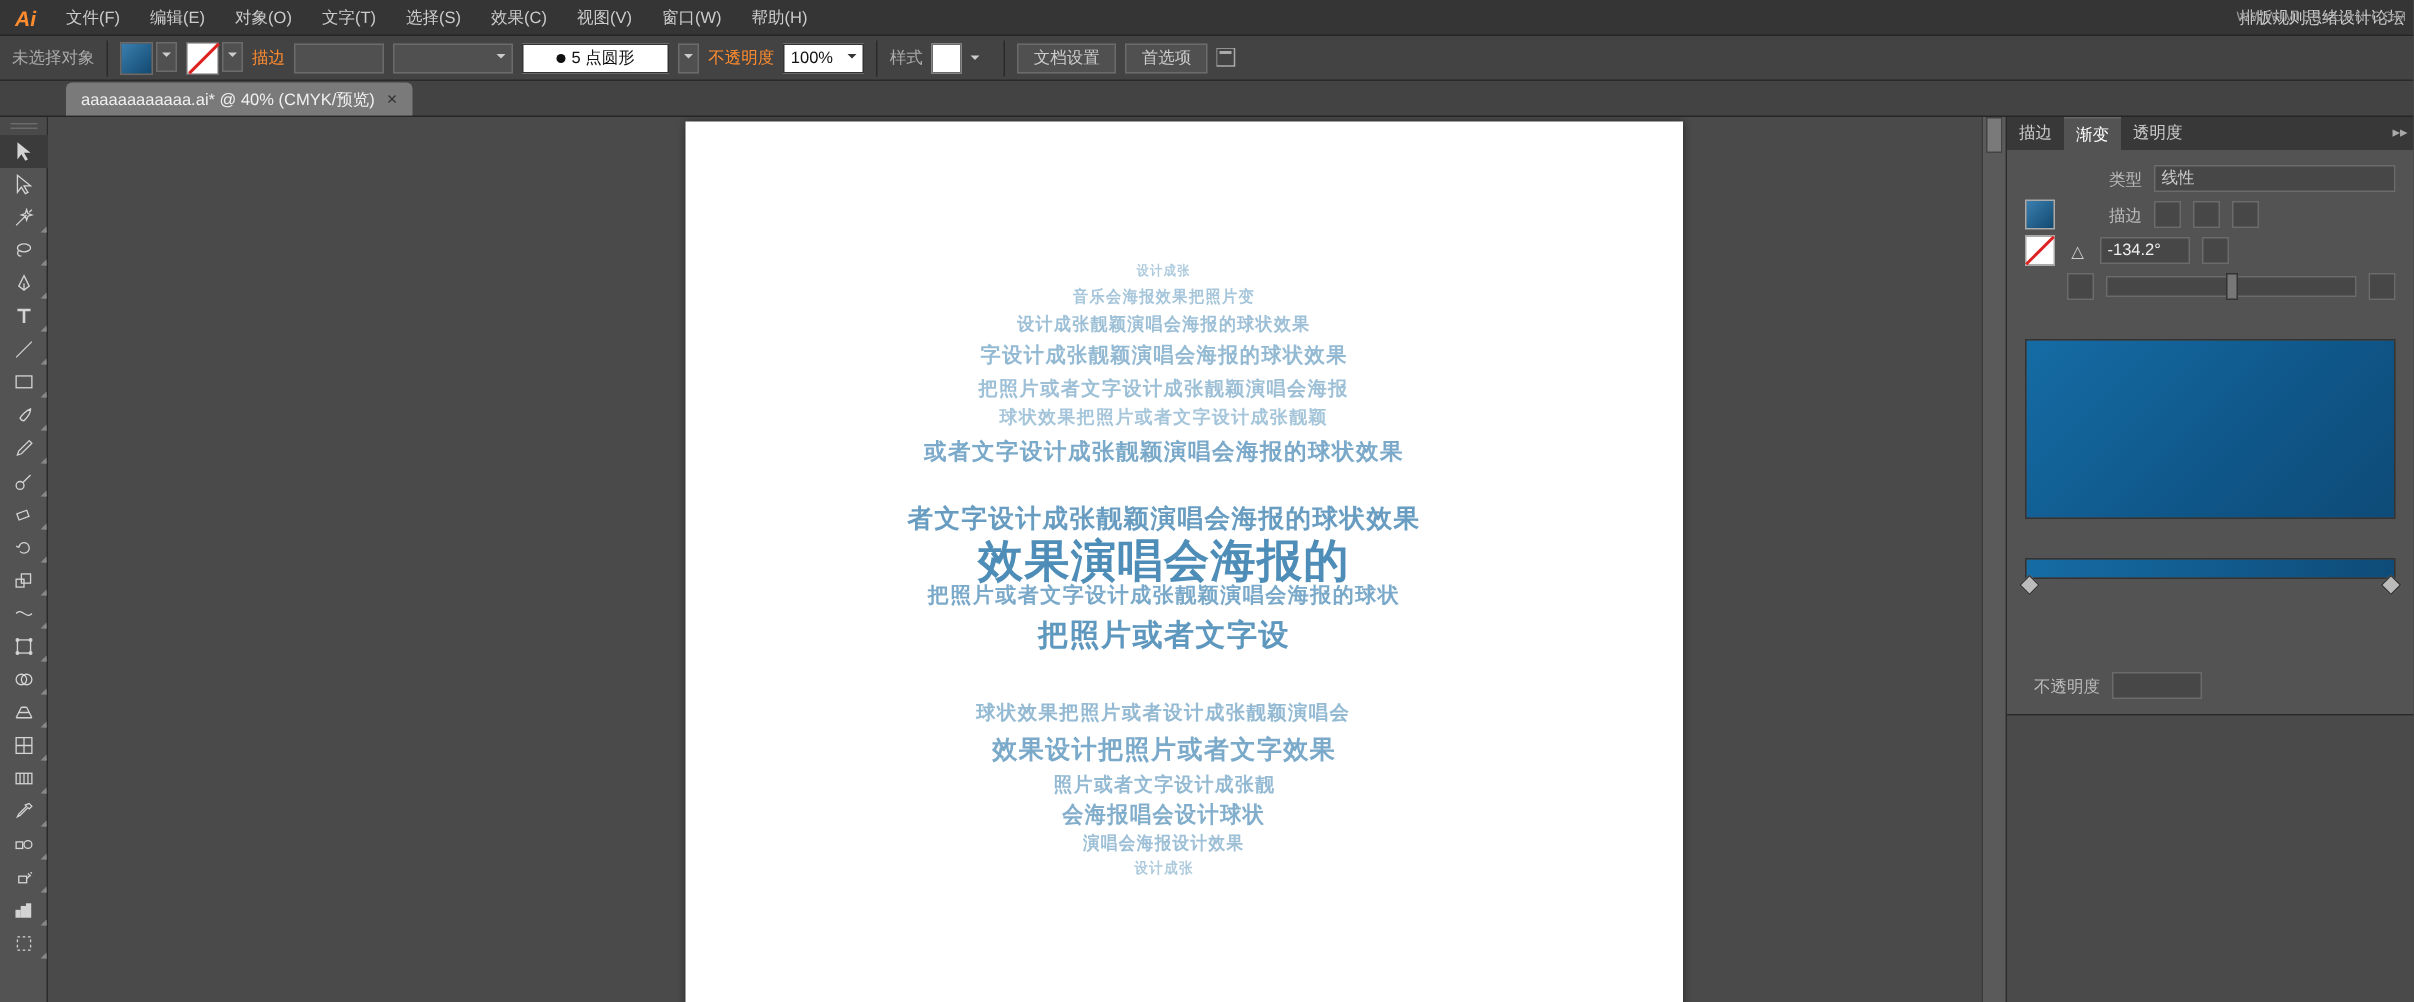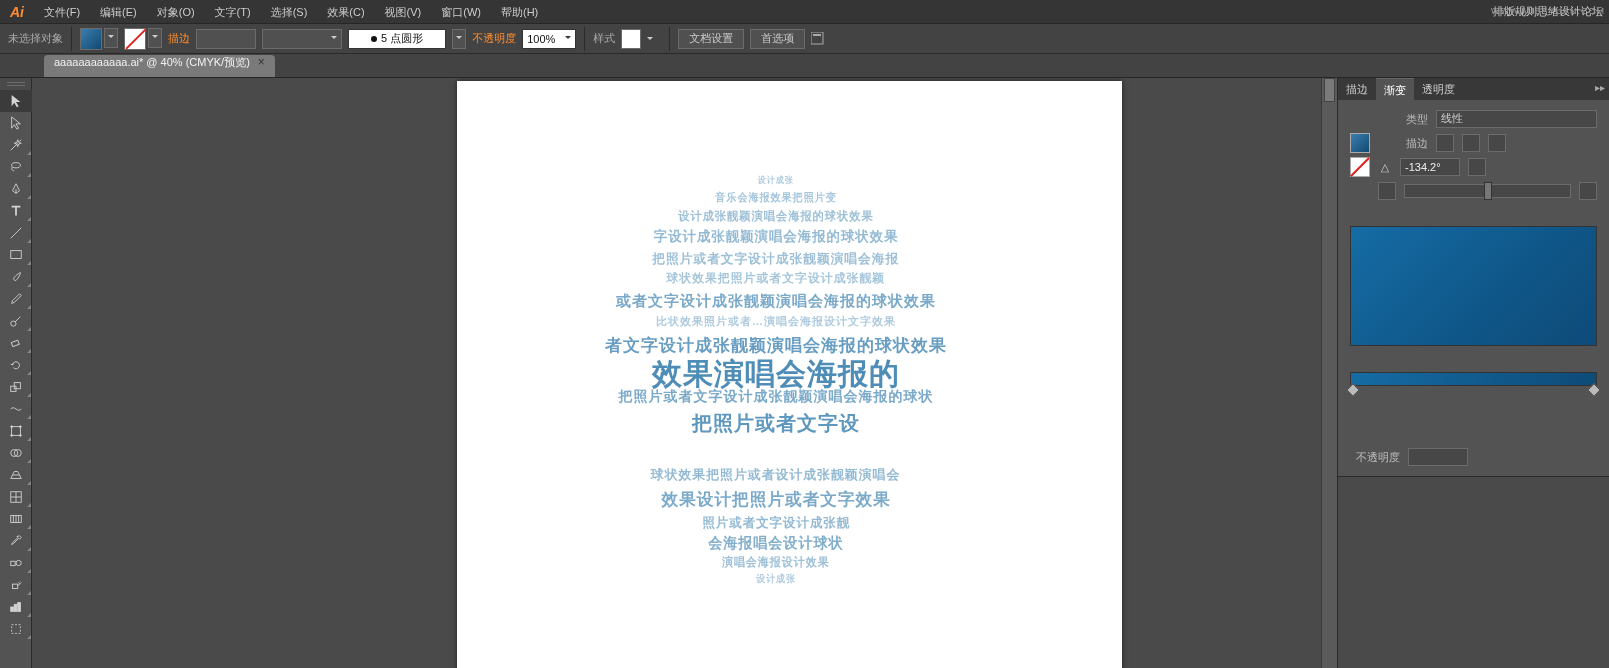--- a/index.html
+++ b/index.html
@@ -24,21 +24,21 @@
 .optbar .swbox:after{content:"";position:absolute;right:4px;border:3px solid transparent;border-top-color:#ccc}
 .optbar .pillbox{height:20px;background:#fff;border:1px solid #333;display:flex;align-items:center;padding:0 22px;color:#111}
 .optbar .pillbox .bullet{width:6px;height:6px;background:#111;border-radius:50%;margin-right:4px}
 .optbar .pctbox{width:54px;height:20px;background:#fff;border:1px solid #333;color:#111;display:flex;align-items:center;padding:0 4px;position:relative}
 .optbar .pctbox:after{content:"";position:absolute;right:4px;border:3px solid transparent;border-top-color:#333}
 .optbar .style-sw{width:20px;height:20px;background:#fff;border:1px solid #6b6b6b;position:relative}
 .optbar .style-sw:after{content:"";position:absolute;right:-13px;top:7px;border:3px solid transparent;border-top-color:#ccc}
 .optbar .btn{height:20px;padding:0 10px;background:#505050;border:1px solid #6b6b6b;display:flex;align-items:center}
 .optbar .sep{width:1px;height:24px;background:#2a2a2a;margin:0 2px}
 .tabbar{height:24px;background:#434343;display:flex;align-items:flex-end;padding-left:44px;border-bottom:1px solid #262626}
-.tabbar .tab{height:22px;background:#7a7a7a;border-radius:4px 4px 0 0;display:flex;padding:0 10px;gap:8px;color:#f0f0f0}
+.tabbar .tab{height:22px;background:#7a7a7a;border-radius:4px 4px 0 0;display:flex;align-items:center;padding:0 10px;gap:8px;color:#f0f0f0}
 .tabbar .tab .close{font-size:12px;color:#333;cursor:pointer}
 .workspace{flex:1;display:flex;position:relative}
 .tools{width:32px;background:#535353;border-right:1px solid #2a2a2a;display:flex;flex-direction:column}
 .tools .grip{height:12px;background:#4a4a4a;display:flex;align-items:center;justify-content:center}
 .tools .grip:before{content:"";width:18px;height:2px;border-top:1px solid #6b6b6b;border-bottom:1px solid #6b6b6b}
 .tools .tool{width:32px;height:22px;display:flex;align-items:center;justify-content:center;position:relative;color:#d4d4d4}
 .tools .tool.sel{background:#3b3b3b}
 .tools .tool:after{content:"";position:absolute;right:1px;bottom:1px;border:2px solid transparent;border-right-color:#888;border-bottom-color:#888}
 .tools .tool.noflout:after{display:none}
 .tools svg{width:14px;height:14px;fill:#d4d4d4;stroke:#d4d4d4}
@@ -285,21 +285,20 @@
     <div class="canvas-wrap">
       <div class="canvas">
         <div class="sphere" id="sphere">
             <div class="band" style="top: 18px; font-size: 9px; opacity: 0.45; left: 40%; right: 40%; transform: scaleX(0.9);">设计成张</div>
             <div class="band" style="top: 34px; font-size: 11px; opacity: 0.5; left: 31%; right: 31%; transform: scaleX(0.92);">音乐会海报效果把照片变</div>
             <div class="band" style="top: 52px; font-size: 12px; opacity: 0.55; left: 22.5%; right: 22.5%; transform: scaleX(0.94);">设计成张靓颖演唱会海报的球状效果</div>
             <div class="band" style="top: 72px; font-size: 14px; opacity: 0.6; left: 17%; right: 17%; transform: scaleX(0.96);">字设计成张靓颖演唱会海报的球状效果</div>
             <div class="band" style="top: 94px; font-size: 13px; opacity: 0.55; left: 12.5%; right: 12.5%; transform: scaleX(0.98);">把照片或者文字设计成张靓颖演唱会海报</div>
             <div class="band" style="top: 114px; font-size: 12px; opacity: 0.5; left: 9%; right: 9%; transform: scaleX(0.99);">球状效果把照片或者文字设计成张靓颖</div>
             <div class="band" style="top: 136px; font-size: 15px; opacity: 0.75; left: 6%; right: 6%; transform: scaleX(1);">或者文字设计成张靓颖演唱会海报的球状效果</div>
-            <div class="band" style="top: 158px; font-size: 11px; opacity: 0.45; left: 4%; right: 4%; transform: scaleX(1);">比状效果照片或者…演唱会海报设计文字效果</div>
             <div class="band" style="top: 178px; font-size: 17px; opacity: 0.85; left: 2.5%; right: 2.5%; transform: scaleX(1);">者文字设计成张靓颖演唱会海报的球状效果</div>
             <div class="band" style="top: 198px; font-size: 30px; opacity: 1; left: 1%; right: 1%; transform: scaleX(1);">效果演唱会海报的</div>
             <div class="band" style="top: 232px; font-size: 14px; opacity: 0.75; left: 0.5%; right: 0.5%; transform: scaleX(1);">把照片或者文字设计成张靓颖演唱会海报的球状</div>
             <div class="band" style="top: 254px; font-size: 20px; opacity: 0.9; left: 1.5%; right: 1.5%; transform: scaleX(1);">把照片或者文字设</div>
             <div class="band" style="top: 310px; font-size: 13px; opacity: 0.6; left: 6%; right: 6%; transform: scaleX(0.99);">球状效果把照片或者设计成张靓颖演唱会</div>
             <div class="band" style="top: 332px; font-size: 17px; opacity: 0.75; left: 10%; right: 10%; transform: scaleX(0.98);">效果设计把照片或者文字效果</div>
             <div class="band" style="top: 358px; font-size: 13px; opacity: 0.6; left: 15%; right: 15%; transform: scaleX(0.96);">照片或者文字设计成张靓</div>
             <div class="band" style="top: 378px; font-size: 15px; opacity: 0.7; left: 21%; right: 21%; transform: scaleX(0.94);">会海报唱会设计球状</div>
             <div class="band" style="top: 398px; font-size: 12px; opacity: 0.55; left: 28%; right: 28%; transform: scaleX(0.92);">演唱会海报设计效果</div>
             <div class="band" style="top: 416px; font-size: 10px; opacity: 0.45; left: 36%; right: 36%; transform: scaleX(0.9);">设计成张</div>

